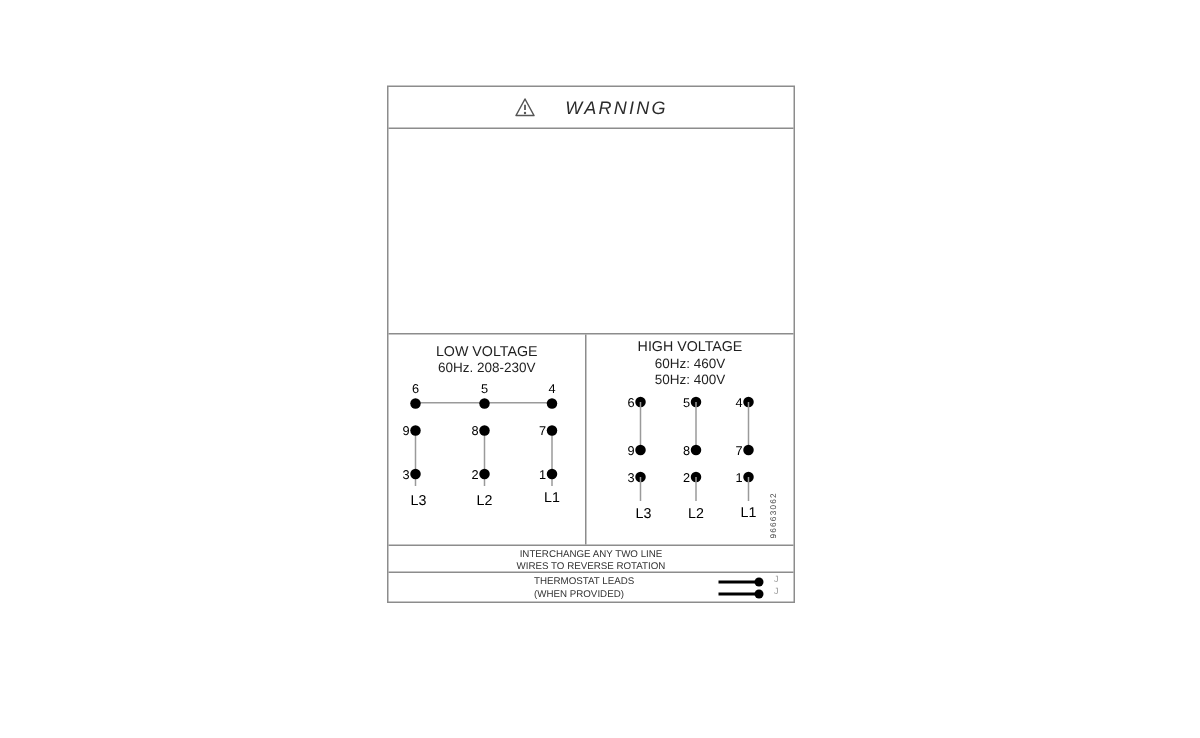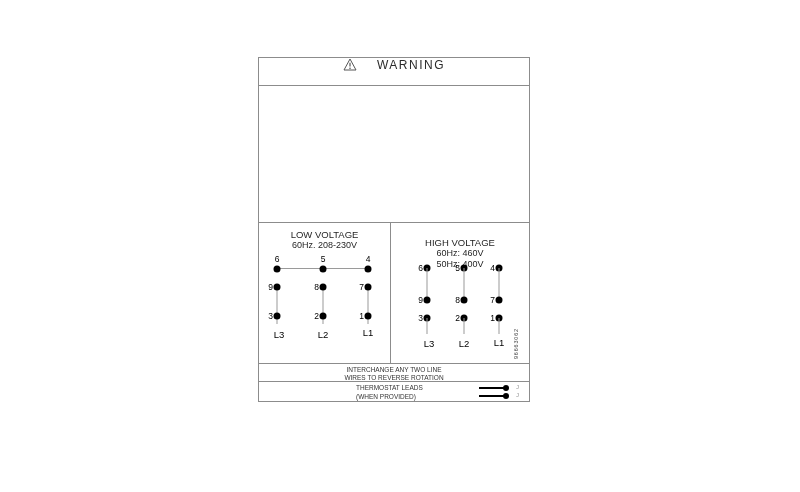--- a/index.html
+++ b/index.html
@@ -7,38 +7,38 @@
     width:800px;height:492px;background:#ffffff;position:relative;
     font-family:"Liberation Sans", sans-serif;color:#1f1f1f;overflow:hidden;
   }
   .label{
     position:absolute;left:258px;top:57px;width:272px;height:345px;
     border:1px solid #8c8c8c;box-sizing:border-box;background:#fff;
   }
   
   .hdr{
     height:28px;border-bottom:1px solid #8c8c8c;box-sizing:border-box;
-    display:flex;justify-content:center;gap:20px;
+    display:flex;align-items:center;justify-content:center;gap:20px;font-style:italic;
   }
   .hdr-title{font-size:12px;letter-spacing:1.5px;color:#2b2b2b;}
   
   .warn{
     height:137px;border-bottom:1px solid #8c8c8c;box-sizing:border-box;
     padding:11px 12px 0 12px;
   }
   .para{font-size:9.5px;line-height:12.5px;white-space:pre-line;color:#1f1f1f;}
   .para.second{margin-top:20px;}
   
   .diagrams{height:141px;border-bottom:1px solid #8c8c8c;box-sizing:border-box;display:flex;}
   .diag{position:relative;box-sizing:border-box;height:100%;}
   .diag.low{width:132px;border-right:1px solid #8c8c8c;}
   .diag.high{flex:1;}
   .diag-title{text-align:center;font-size:9.5px;color:#1f1f1f;}
   .low .diag-title{margin-top:6px;}
-  .high .diag-title{margin-top:14px;}
+  .high .diag-title{margin-top:3px;}
   .diag-sub{text-align:center;font-size:9px;line-height:11px;color:#1f1f1f;}
   .dot{position:absolute;width:7px;height:7px;background:#000;border-radius:50%;transform:translate(-50%,-50%);}
   .hline{position:absolute;height:1px;background:#9a9a9a;}
   .vline{position:absolute;width:1px;background:#9a9a9a;transform:translateX(-50%);}
   .tn{position:absolute;font-size:8.5px;color:#000;transform:translate(-50%,-50%);}
   .tn-r{position:absolute;font-size:8.5px;color:#000;transform:translate(-100%,-50%);}
   .lbl{position:absolute;font-size:9.5px;color:#000;transform:translate(-50%,-50%);}
   .part-no{
     position:absolute;left:122px;top:136px;font-size:5.5px;color:#444;
     letter-spacing:0.8px;transform:rotate(-90deg);transform-origin:0 0;white-space:nowrap;

